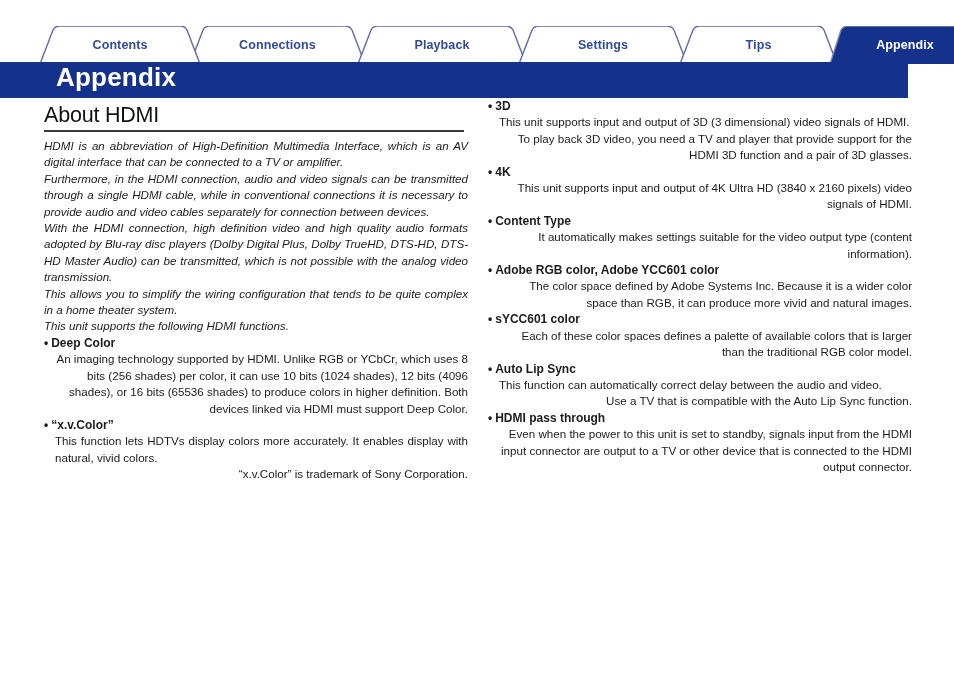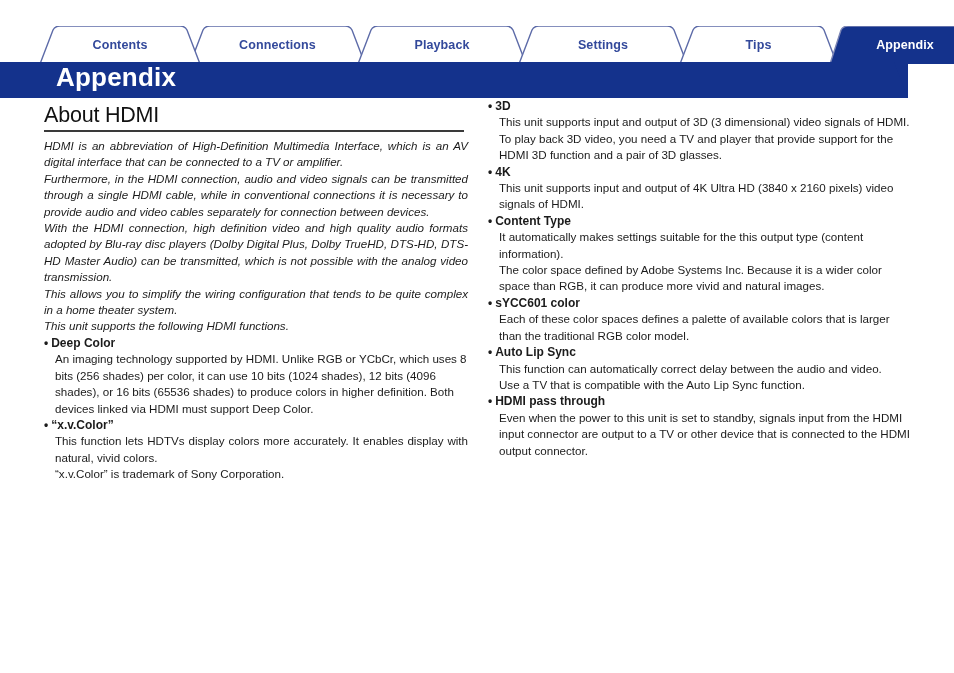--- a/index.html
+++ b/index.html
@@ -149,21 +149,21 @@
   .bullet-head .dot {
     font-weight: bold;
     margin-right: 3px;
   }
   .bullet-body {
     margin: 0;
     padding-left: 11px;
     text-align: justify;
     text-justify: inter-word;
   }
-  .bullet-body.nojust { text-align: left; }
+  .bullet-body.nojust { text-align: right; }
 
   
   #footer {
     position: absolute;
     left: 0;
     top: 588px;
     width: 954px;
     height: 85px;
   }
 </style>
@@ -245,21 +245,22 @@
       <p class="bullet-body">This function lets HDTVs display colors more accurately. It enables display with natural, vivid colors.</p>
       <p class="bullet-body nojust">“x.v.Color” is trademark of Sony Corporation.</p>
     </div>
   <div class="column" id="col-right">
       <p class="bullet-head"><span class="dot">•</span><span>3D</span></p>
       <p class="bullet-body">This unit supports input and output of 3D (3 dimensional) video signals of HDMI.</p>
       <p class="bullet-body nojust">To play back 3D video, you need a TV and player that provide support for the HDMI 3D function and a pair of 3D glasses.</p>
       <p class="bullet-head"><span class="dot">•</span><span>4K</span></p>
       <p class="bullet-body nojust">This unit supports input and output of 4K Ultra HD (3840 x 2160 pixels) video signals of HDMI.</p>
       <p class="bullet-head"><span class="dot">•</span><span>Content Type</span></p>
-      <p class="bullet-body nojust">It automatically makes settings suitable for the this output type (content information).</p>
+      <p class="bullet-body nojust">It automatically makes settings suitable for the video output type (content information).</p>
+      <p class="bullet-head"><span class="dot">•</span><span>Adobe RGB color, Adobe YCC601 color</span></p>
       <p class="bullet-body nojust">The color space defined by Adobe Systems Inc. Because it is a wider color space than RGB, it can produce more vivid and natural images.</p>
       <p class="bullet-head"><span class="dot">•</span><span>sYCC601 color</span></p>
       <p class="bullet-body nojust">Each of these color spaces defines a palette of available colors that is larger than the traditional RGB color model.</p>
       <p class="bullet-head"><span class="dot">•</span><span>Auto Lip Sync</span></p>
       <p class="bullet-body">This function can automatically correct delay between the audio and video.</p>
       <p class="bullet-body nojust">Use a TV that is compatible with the Auto Lip Sync function.</p>
       <p class="bullet-head"><span class="dot">•</span><span>HDMI pass through</span></p>
       <p class="bullet-body nojust">Even when the power to this unit is set to standby, signals input from the HDMI input connector are output to a TV or other device that is connected to the HDMI output connector.</p>
     </div>
 

